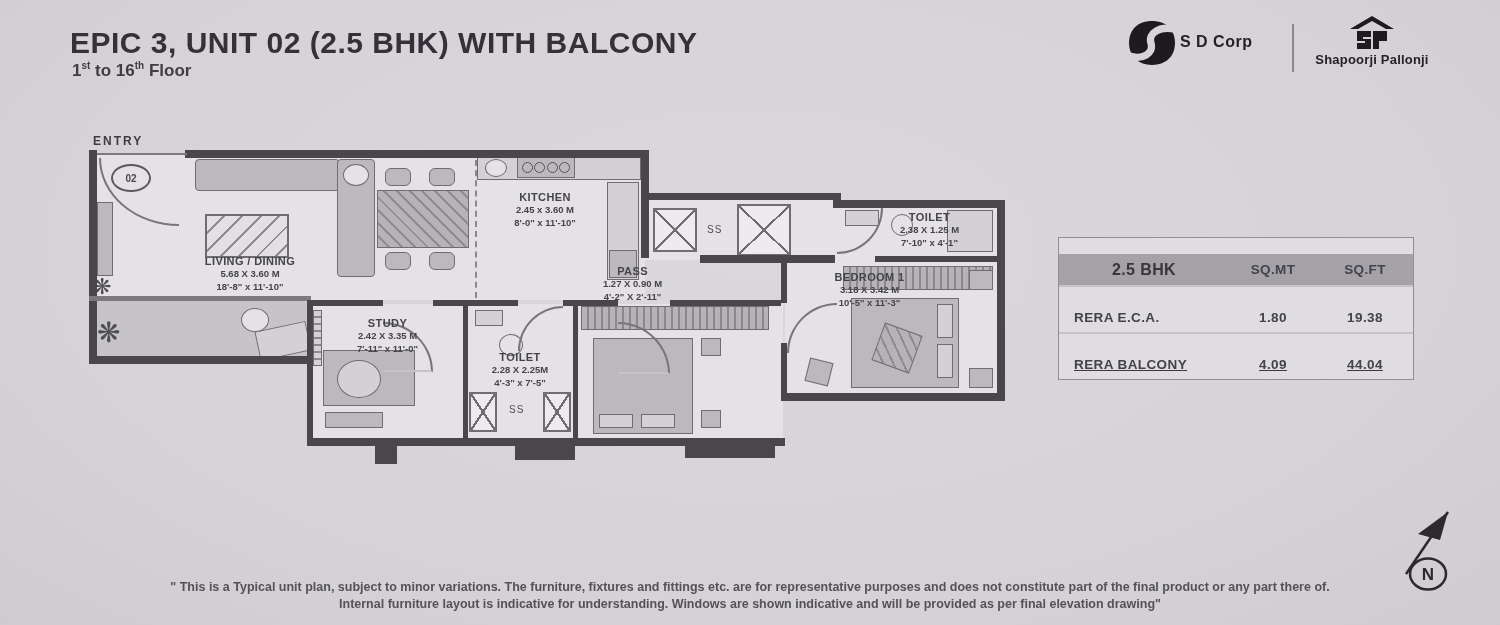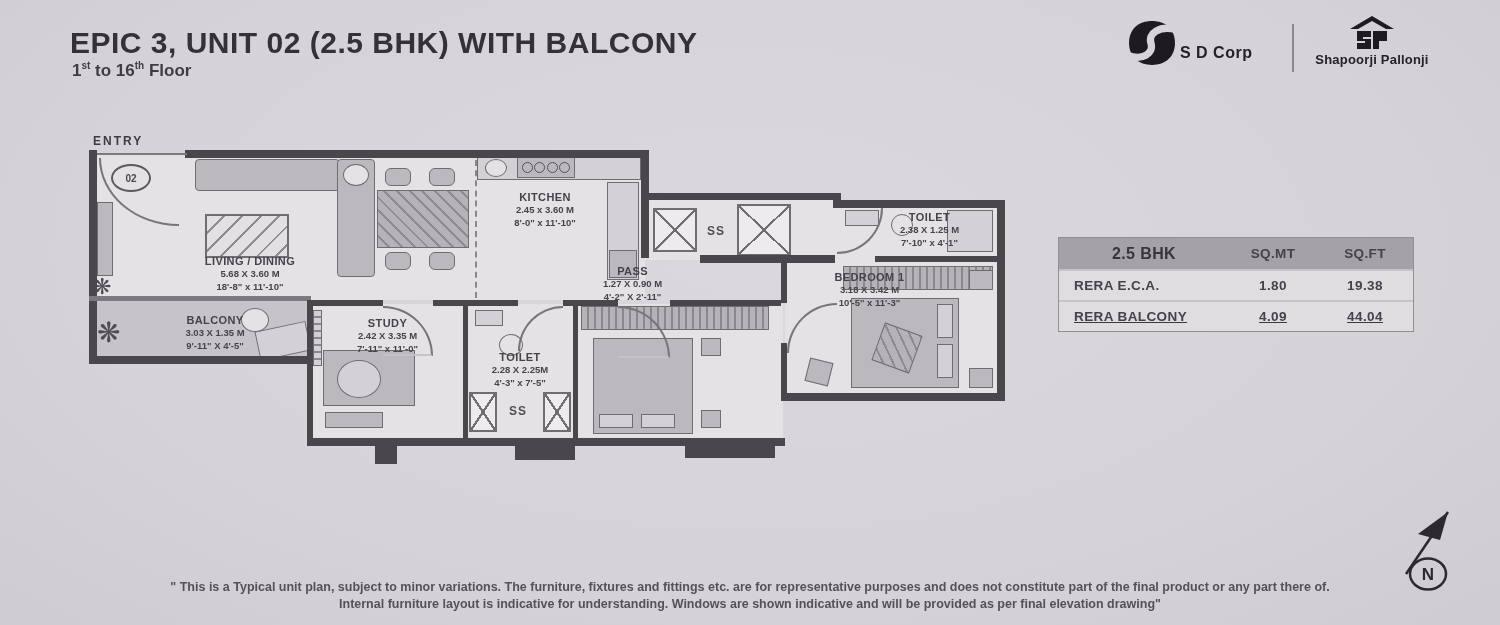--- a/index.html
+++ b/index.html
@@ -9,21 +9,21 @@
     background:radial-gradient(ellipse at 50% 40%, #dbd8dd 0%, #d6d3d8 65%, #cecbd1 100%);
     color:#3c3a40;
   }
   .abs{position:absolute;}
   
   .title{left:70px;top:26px;font-size:30px;font-weight:800;letter-spacing:.5px;color:#343238;}
   .subtitle{left:72px;top:60px;font-size:17px;font-weight:600;color:#3f3d43;}
   .subtitle sup{font-size:10px;}
   
   .brand-sd{left:1128px;top:20px;display:flex;align-items:flex-end;}
-  .brand-sd .bl{font-size:16px;font-weight:800;color:#242227;margin-left:4px;margin-bottom:4px;letter-spacing:.5px;}
+  .brand-sd .bl{font-size:16px;font-weight:800;color:#242227;margin-left:4px;margin-bottom:15px;letter-spacing:.5px;}
   .brand-divider{left:1292px;top:24px;width:2px;height:48px;background:#8a878d;}
   .brand-sp{left:1312px;top:16px;width:120px;display:flex;flex-direction:column;align-items:center;}
   .brand-sp .bl{font-size:13px;font-weight:800;color:#242227;margin-top:2px;letter-spacing:.2px;white-space:nowrap;}
   
   #plan{left:85px;top:138px;width:925px;height:335px;}
   .room{position:absolute;background:#e5e2e6;}
   .room.shaded{background:#c7c4c9;}
   .wall{position:absolute;background:#4a474c;z-index:30;}
   .wall.thin{background:#7c797f;}
   .furn{position:absolute;background:#bcb9be;border:1px solid #6f6c72;z-index:10;box-sizing:border-box;}
@@ -36,30 +36,30 @@
       linear-gradient(to bottom right,transparent calc(50% - 1px),#6f6c72 calc(50% - 1px),#6f6c72 calc(50% + 1px),transparent calc(50% + 1px)),
       #edebee;}
   .arc{position:absolute;z-index:20;border:0 solid #77747a;box-sizing:border-box;}
   .arc.bl{border-left-width:2px;border-bottom-width:2px;border-bottom-left-radius:100%;}
   .arc.tr{border-top-width:2px;border-right-width:2px;border-top-right-radius:100%;}
   .arc.tl{border-top-width:2px;border-left-width:2px;border-top-left-radius:100%;}
   .arc.br{border-bottom-width:2px;border-right-width:2px;border-bottom-right-radius:100%;}
   .rlabel{position:absolute;z-index:40;text-align:center;color:#45434a;line-height:1.3;}
   .rlabel .rname{font-size:11px;font-weight:800;letter-spacing:.4px;}
   .rlabel .rdim{font-size:9.5px;font-weight:700;}
-  .sslabel{position:absolute;z-index:40;font-size:12px;font-weight:700;color:#504e55;letter-spacing:1px;}
+  .sslabel{position:absolute;z-index:40;font-size:10px;font-weight:400;color:#504e55;letter-spacing:1px;}
   .entry-label{position:absolute;z-index:40;left:8px;top:-4px;font-size:12px;font-weight:800;letter-spacing:2px;color:#3e3c42;}
   .unit-oval{position:absolute;z-index:40;left:26px;top:26px;width:36px;height:24px;border:2px solid #5b585f;border-radius:50%;
     display:flex;align-items:center;justify-content:center;font-size:10px;font-weight:800;color:#4a4850;}
   .dashline{position:absolute;z-index:15;border-left:2px dashed #8a878d;}
   .plantglyph{position:absolute;z-index:12;color:#504e55;}
   .dot{position:absolute;border:1.5px solid #6f6c72;border-radius:50%;background:#e5e2e6;z-index:11;}
   
   .area-table{left:1058px;top:237px;width:354px;z-index:5;border:1px solid #918e94;background:#e0dde1;}
-  .tr{display:grid;grid-template-columns:170px 88px 96px;align-items:center;height:29px;border-bottom:2px solid #c6c3c8;}
+  .tr{display:grid;grid-template-columns:170px 88px 96px;align-items:center;height:29px;border-bottom:2px solid #c6c3c8;margin-top:16px;}
   .tr:last-child{border-bottom:none;text-decoration:underline;}
   .tr.th{background:#a4a1a7;height:31px;}
   .td{font-size:13.5px;font-weight:800;color:#44424a;letter-spacing:.4px;text-align:center;}
   .tr.th .td.c1{font-size:16px;color:#38363c;}
   .tr:not(.th) .td.c1{text-align:left;padding-left:15px;}
   
   .footer{left:0;top:579px;width:1500px;text-align:center;font-size:12.5px;font-weight:600;color:#545258;line-height:1.35;}
   
   .compass{left:1390px;top:498px;width:76px;height:96px;}
 </style>
@@ -214,25 +214,20 @@
   <div class="rlabel" style="left:782px;top:72px;width:125px;">
     <div class="rname">TOILET</div>
     <div class="rdim">2.38 X 1.25 M</div>
     <div class="rdim">7'-10" x 4'-1"</div>
   </div>
   <div class="rlabel" style="left:702px;top:132px;width:165px;">
     <div class="rname">BEDROOM 1</div>
     <div class="rdim">3.18 X 3.42 M</div>
     <div class="rdim">10'-5" x 11'-3"</div>
   </div>
-  <div class="rlabel" style="left:60px;top:175px;width:140px;">
-    <div class="rname">BALCONY</div>
-    <div class="rdim">3.03 X 1.35 M</div>
-    <div class="rdim">9'-11" X 4'-5"</div>
-  </div>
   <div class="rlabel" style="left:240px;top:178px;width:125px;">
     <div class="rname">STUDY</div>
     <div class="rdim">2.42 X 3.35 M</div>
     <div class="rdim">7'-11" x 11'-0"</div>
   </div>
   <div class="rlabel" style="left:376px;top:212px;width:118px;">
     <div class="rname">TOILET</div>
     <div class="rdim">2.28 X 2.25M</div>
     <div class="rdim">4'-3" x 7'-5"</div>
   </div>

